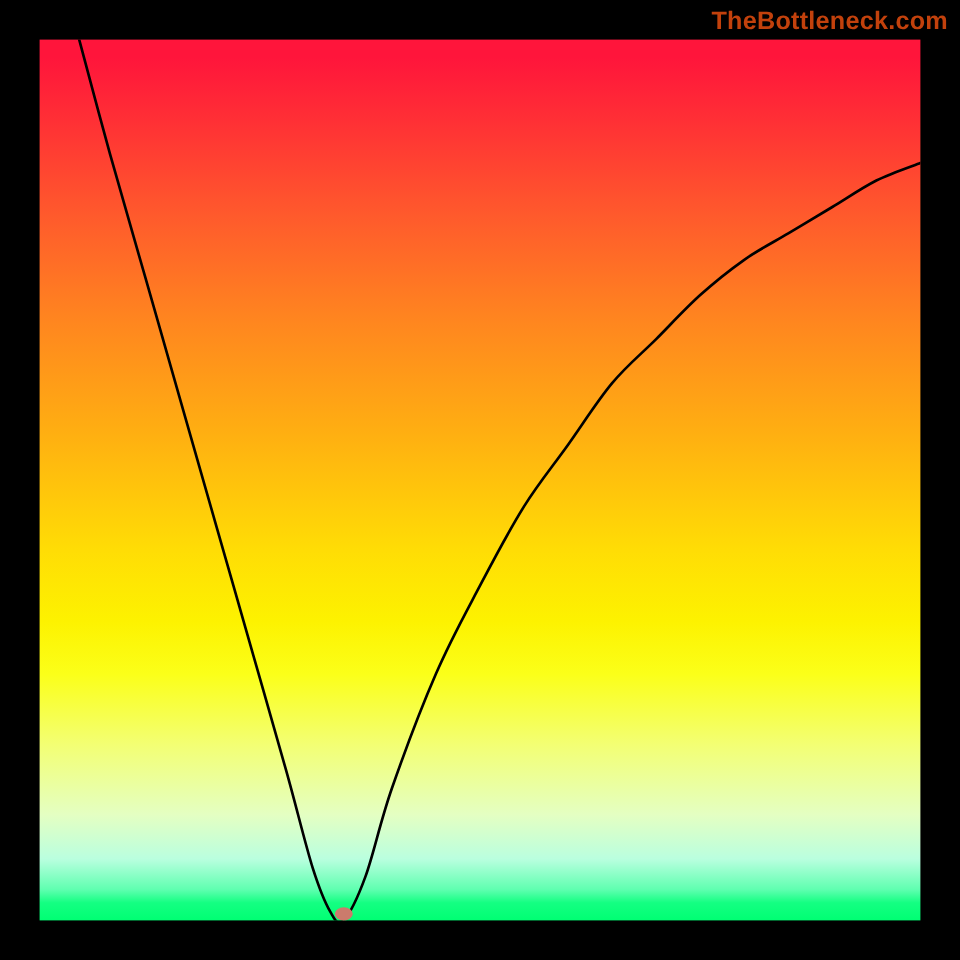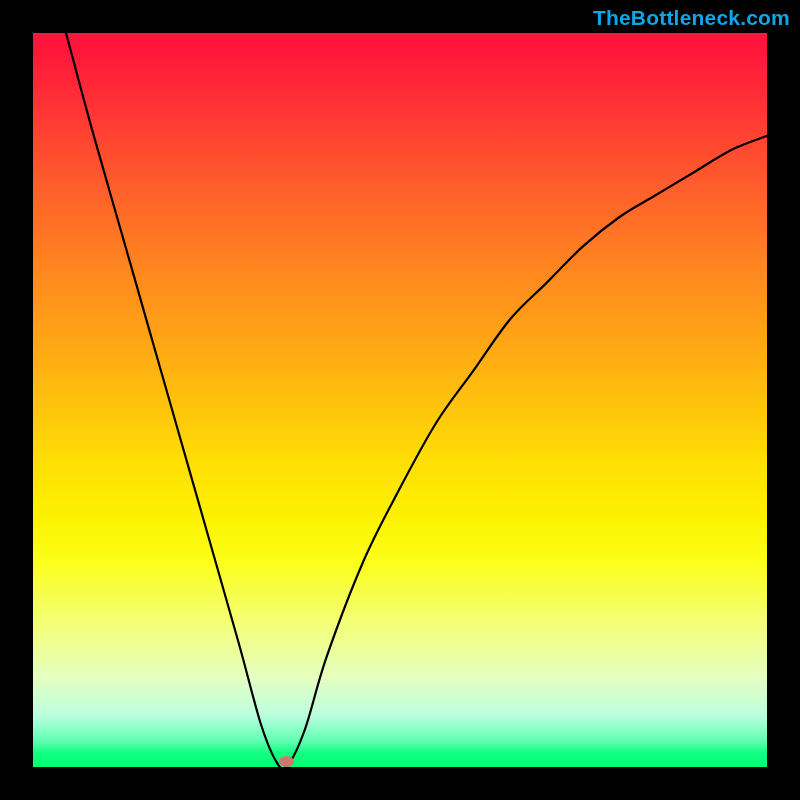--- a/index.html
+++ b/index.html
@@ -34,21 +34,21 @@
       #00ff73 100%
     );
   }
   .watermark {
     position: absolute;
     top: 6px;
     right: 10px;
     font-family: Arial, Helvetica, sans-serif;
     font-size: 21px;
     font-weight: 600;
-    color: #0ea5e9;
+    color: #c2410c;
     letter-spacing: 0.2px;
   }
   svg.curve {
     position: absolute;
     left: 0; top: 0;
     width: 734px;
     height: 734px;
   }
   .marker {
     position: absolute;

